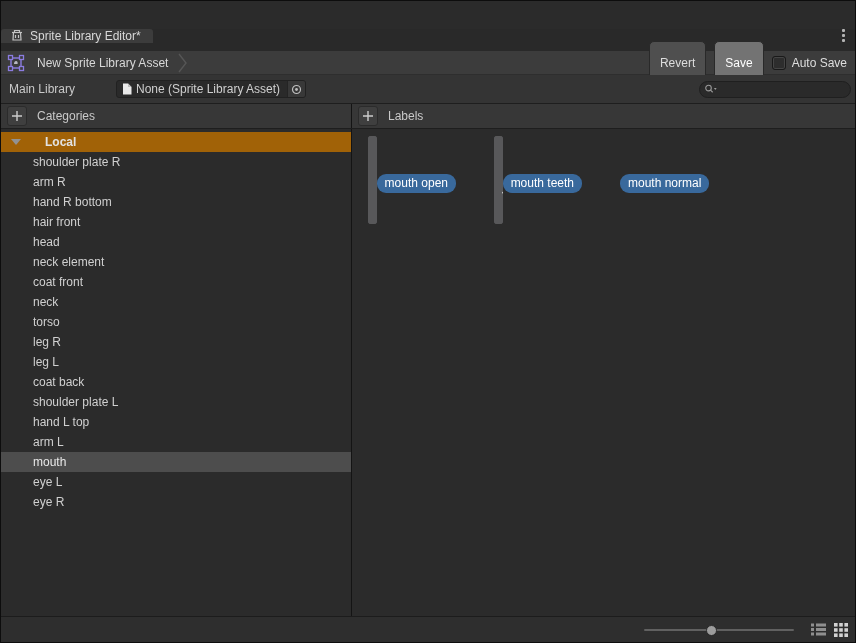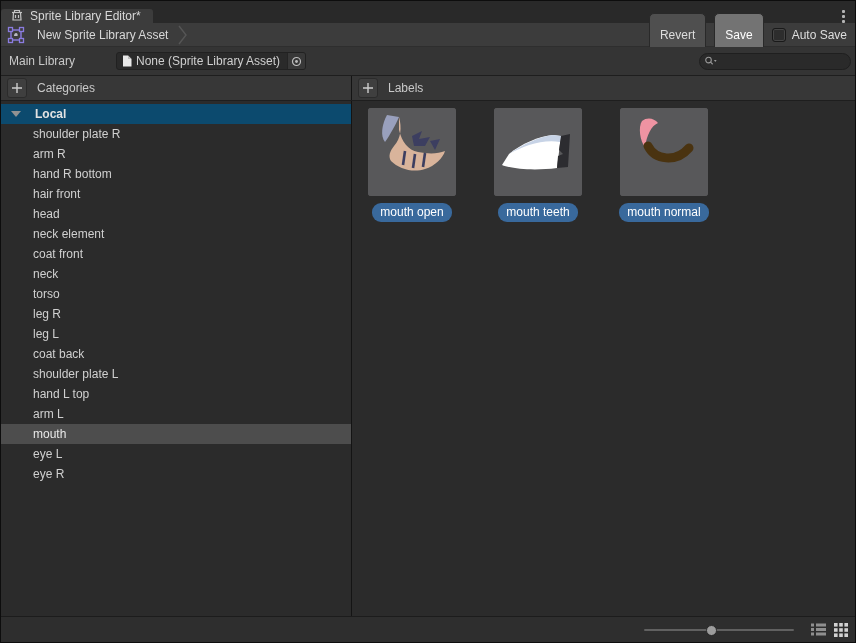--- a/index.html
+++ b/index.html
@@ -9,21 +9,21 @@
   .window {
     width: 856px; height: 643px;
     background:#2b2b2b;
     border:1px solid #0d0d0d;
     display:flex; flex-direction:column;
     overflow:hidden;
     position:relative;
   }
 
   
-  .titlebar { height:22px; background:#292929; display:flex; align-items:flex-end; flex:0 0 auto; }
+  .titlebar { height:22px; background:#292929; display:flex; align-items:flex-start; flex:0 0 auto;margin-top:28px; }
   .tab {
     background:#3c3c3c; display:flex; align-items:center; gap:6px;
     padding:0 12px 0 9px; border-radius:3px 3px 0 0; cursor:default;
   }
   .tab-title { color:#d8d8d8; white-space:nowrap; }
   .titlebar-spacer { flex:1; }
   .menu-dots { display:flex; flex-direction:column; gap:2px; justify-content:center; padding:0 10px; }
   .menu-dots span { width:3px; height:3px; background:#b4b4b4; border-radius:1px; }
 
   
@@ -89,29 +89,29 @@
     width:20px; height:20px; border-radius:3px; background:#3f3f3f;
     border:1px solid #2b2b2b; display:flex; align-items:center; justify-content:center;
     margin:0 2px;
   }
   .panel-header-title { color:#c9c9c9; margin-left:8px; }
 
   
   .content { flex:1; display:flex; min-height:0; }
   .cat-panel { width:351px; flex:0 0 auto; border-right:1px solid #141414; background:#2b2b2b; padding-top:3px; }
   .foldout-row {
-    height:20px; background:#0c4a6e; display:flex; align-items:center; padding-left:10px; gap:14px;
+    height:20px; background:#a16207; display:flex; align-items:center; padding-left:10px; gap:24px;
   }
   .foldout-title { font-weight:bold; color:#e2e2e2; }
   .tri { width:0; height:0; border-left:5px solid transparent; border-right:5px solid transparent; border-top:6px solid #929292; }
   .cat-row { height:20px; display:flex; align-items:center; padding-left:32px; color:#d0d0d0; }
   .cat-row.selected { background:#4d4d4d; color:#e8e8e8; }
 
   .labels-panel { flex:1; background:#2b2b2b; padding:7px 0 0 16px; display:flex; gap:38px; align-items:flex-start; }
-  .sprite-card { width:88px; display:flex; flex-direction:column; align-items:center; }
+  .sprite-card { width:88px; display:flex; flex-direction:row; align-items:center; }
   .thumb { width:88px; height:88px; background:#58585a; border-radius:3px; overflow:hidden; }
   .thumb svg { display:block; }
   .pill {
     margin-top:7px; background:#39699c; color:#ffffff; border-radius:9px;
     padding:2px 8px 3px; white-space:nowrap; max-width:120px;
   }
 
   
   .bottombar {
     height:26px; flex:0 0 auto; background:#2e2e2e; border-top:1px solid #1c1c1c;

